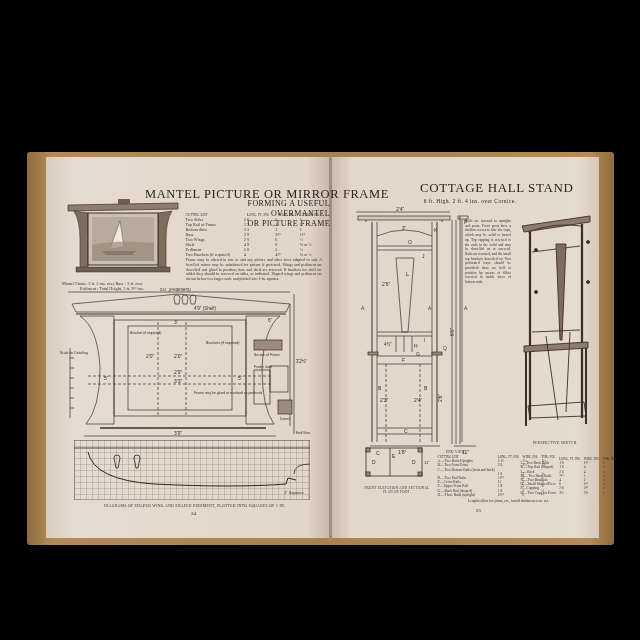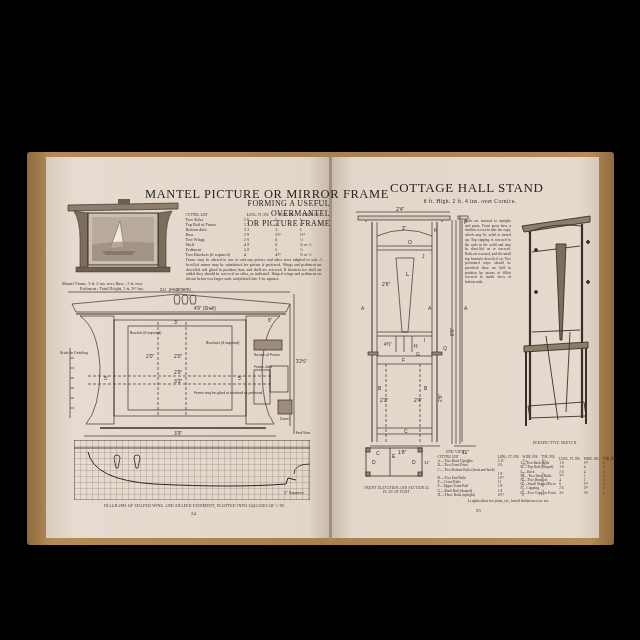--- a/index.html
+++ b/index.html
@@ -176,21 +176,21 @@
   <path d="M14 12 Q20 40 80 44 Q160 48 212 44 L214 38 L222 40" fill="none" stroke="#2b2420" stroke-width="1"></path>
   <path d="M0 8 L236 8" stroke="#2b2420" stroke-width="0.8"></path>
   <path d="M40 18 a3 3 0 1 1 6 0 l-2 10 l-2 0 z" fill="none" stroke="#2b2420" stroke-width="0.8"></path>
   <path d="M60 18 a3 3 0 1 1 6 0 l-2 10 l-2 0 z" fill="none" stroke="#2b2420" stroke-width="0.8"></path>
   <path d="M236 24 Q220 24 220 34" fill="none" stroke="#2b2420" stroke-width="0.8"></path>
   <text class="dim" x="210" y="54" font-size="4">1" Squares</text>
 </svg>
 <div class="caption" style="left:104px;top:504px;font-size:3.8px;">Diagrams of Shaped Wing and Shaped Pediment, Plotted into Squares of 1 in.</div>
 <div class="pagenum" style="left:191px;top:511px;">24</div>
 
-<div class="title" style="left:390px;top:180px;font-size:13px;">Cottage Hall Stand</div>
+<div class="title" style="left:420px;top:180px;font-size:13px;">Cottage Hall Stand</div>
 <div class="subtitle" style="left:400px;top:196px;width:140px;font-size:5.5px;text-transform:none;">6 ft. High.   2 ft. 4 ins. over Cornice.</div>
 
 <svg style="left:350px;top:206px;" width="130" height="250" viewBox="0 0 130 250">
   <g stroke="#3a3029" fill="none" stroke-width="0.7">
     <line x1="6" y1="6" x2="100" y2="6"></line>
     <rect x="8" y="10" width="92" height="4" fill="#d5c8bb"></rect>
     <path d="M16 14 L16 16 M92 14 L92 16"></path>
     <line x1="22" y1="16" x2="22" y2="236" stroke-width="1"></line>
     <line x1="27" y1="16" x2="27" y2="236"></line>
     <line x1="82" y1="16" x2="82" y2="236"></line>

